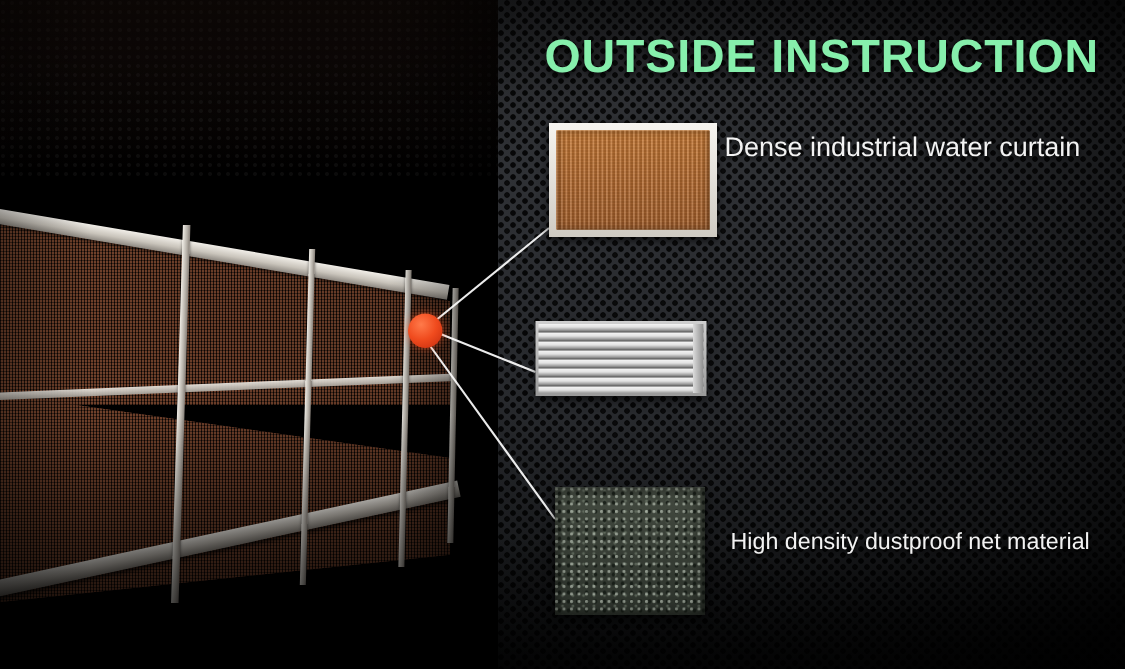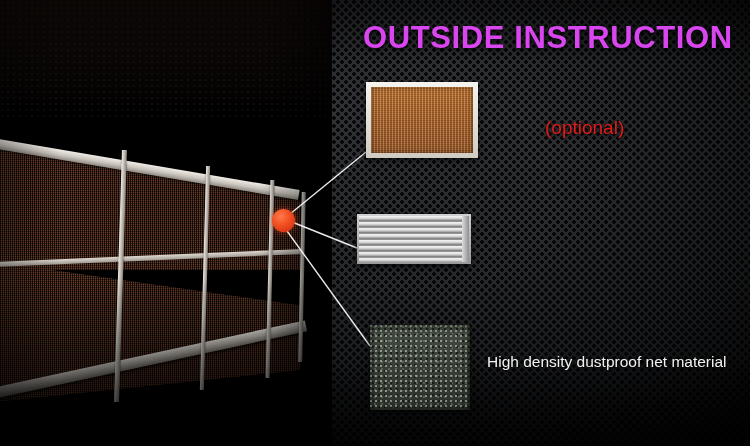--- a/index.html
+++ b/index.html
@@ -107,21 +107,21 @@
     position:absolute;left:272px;top:209px;width:23px;height:23px;
     border-radius:50%;
     background:radial-gradient(circle at 38% 32%, #ff7a4a 0%, #f04b1e 48%, #c2290c 100%);
     box-shadow:0 0 6px rgba(255,80,30,.55);
   }
   #leaders{position:absolute;left:0;top:0;width:750px;height:446px;pointer-events:none;}
 
   
   #title{
     position:absolute;left:363px;top:20px;
-    font-size:31px;font-weight:bold;color:#d946ef;
+    font-size:31px;font-weight:bold;color:#86efac;
     letter-spacing:.6px;white-space:nowrap;
     text-shadow:0 2px 4px rgba(0,0,0,.85);
   }
 
   
   .thumb{position:absolute;box-shadow:0 2px 6px rgba(0,0,0,.75);}
 
   #thumb-curtain{
     left:366px;top:82px;width:112px;height:76px;
     background:linear-gradient(180deg,#f6f4ef,#cfcbc3);
@@ -204,21 +204,21 @@
     <line x1="287" y1="231" x2="370" y2="346" stroke="#ffffff" stroke-width="1.4" opacity="0.92"></line>
   </svg>
 
   <div id="marker"></div>
 
   <div id="title">OUTSIDE INSTRUCTION</div>
 
   <div class="thumb" id="thumb-curtain">
     <div class="face"></div>
   </div>
-  <div id="cap-optional">(optional)</div>
+  <div class="cap" id="cap-curtain">Dense industrial water curtain</div>
 
   <div class="thumb" id="thumb-louver">
     <div class="face"></div>
     <div class="stile"></div>
   </div>
 
   <div class="thumb" id="thumb-net"></div>
   <div class="cap" id="cap-net">
     <div>High density dustproof net material</div>
   </div>

